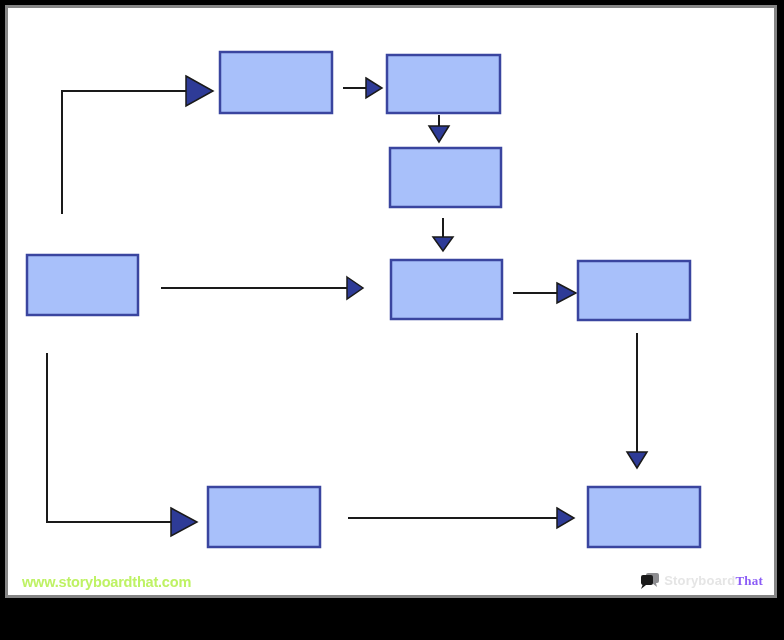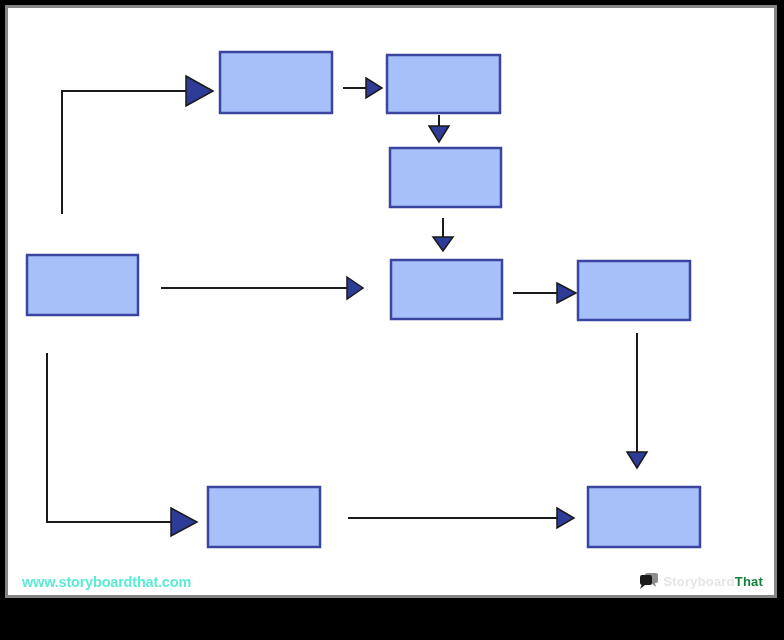--- a/index.html
+++ b/index.html
@@ -34,21 +34,21 @@
     pointer-events: none;
   }
   #diagram rect, #diagram g { pointer-events: auto; }
   .site-url {
     position: absolute;
     left: 22px;
     top: 574px;
     font-size: 14.5px;
     font-weight: 700;
     letter-spacing: -0.2px;
-    color: #5eead4;
+    color: #bef264;
     white-space: nowrap;
   }
   .logo {
     position: absolute;
     right: 21px;
     top: 569px;
     height: 24px;
     display: flex;
     align-items: center;
     white-space: nowrap;
@@ -113,16 +113,16 @@
     </svg>
 
   <div class="site-url">www.storyboardthat.com</div>
 
   <div class="logo">
     <svg class="logo-icon" width="20" height="21" viewBox="0 0 20 21">
       <g id="bubble-back"></g>
     <path d="M8 2 h9 a2 2 0 0 1 2 2 v6 a2 2 0 0 1 -2 2 h-1 l1 4 -5 -4 h-4 a2 2 0 0 1 -2 -2 v-6 a2 2 0 0 1 2 -2 z" fill="#8d8d90"></path>
         <path d="M3 4 h8 a2 2 0 0 1 2 2 v6 a2 2 0 0 1 -2 2 h-5 l-5 4 1.6 -4 a2.4 2.4 0 0 1 -1.6 -2 v-6 a2 2 0 0 1 2 -2 z" fill="#1a1a1a"></path>
       </svg>
-    <span class="logo-text"><span class="logo-primary" style="color: #e5e5e5;">Storyboard</span><span class="logo-secondary" style="color: #15803d;">That</span></span>
+    <span class="logo-text"><span class="logo-primary" style="color: #e5e5e5;">Storyboard</span><span class="logo-secondary" style="color: #8b5cf6; font-family: Liberation Serif, serif;">That</span></span>
   </div>
 
 </div>
 
 </body></html>

